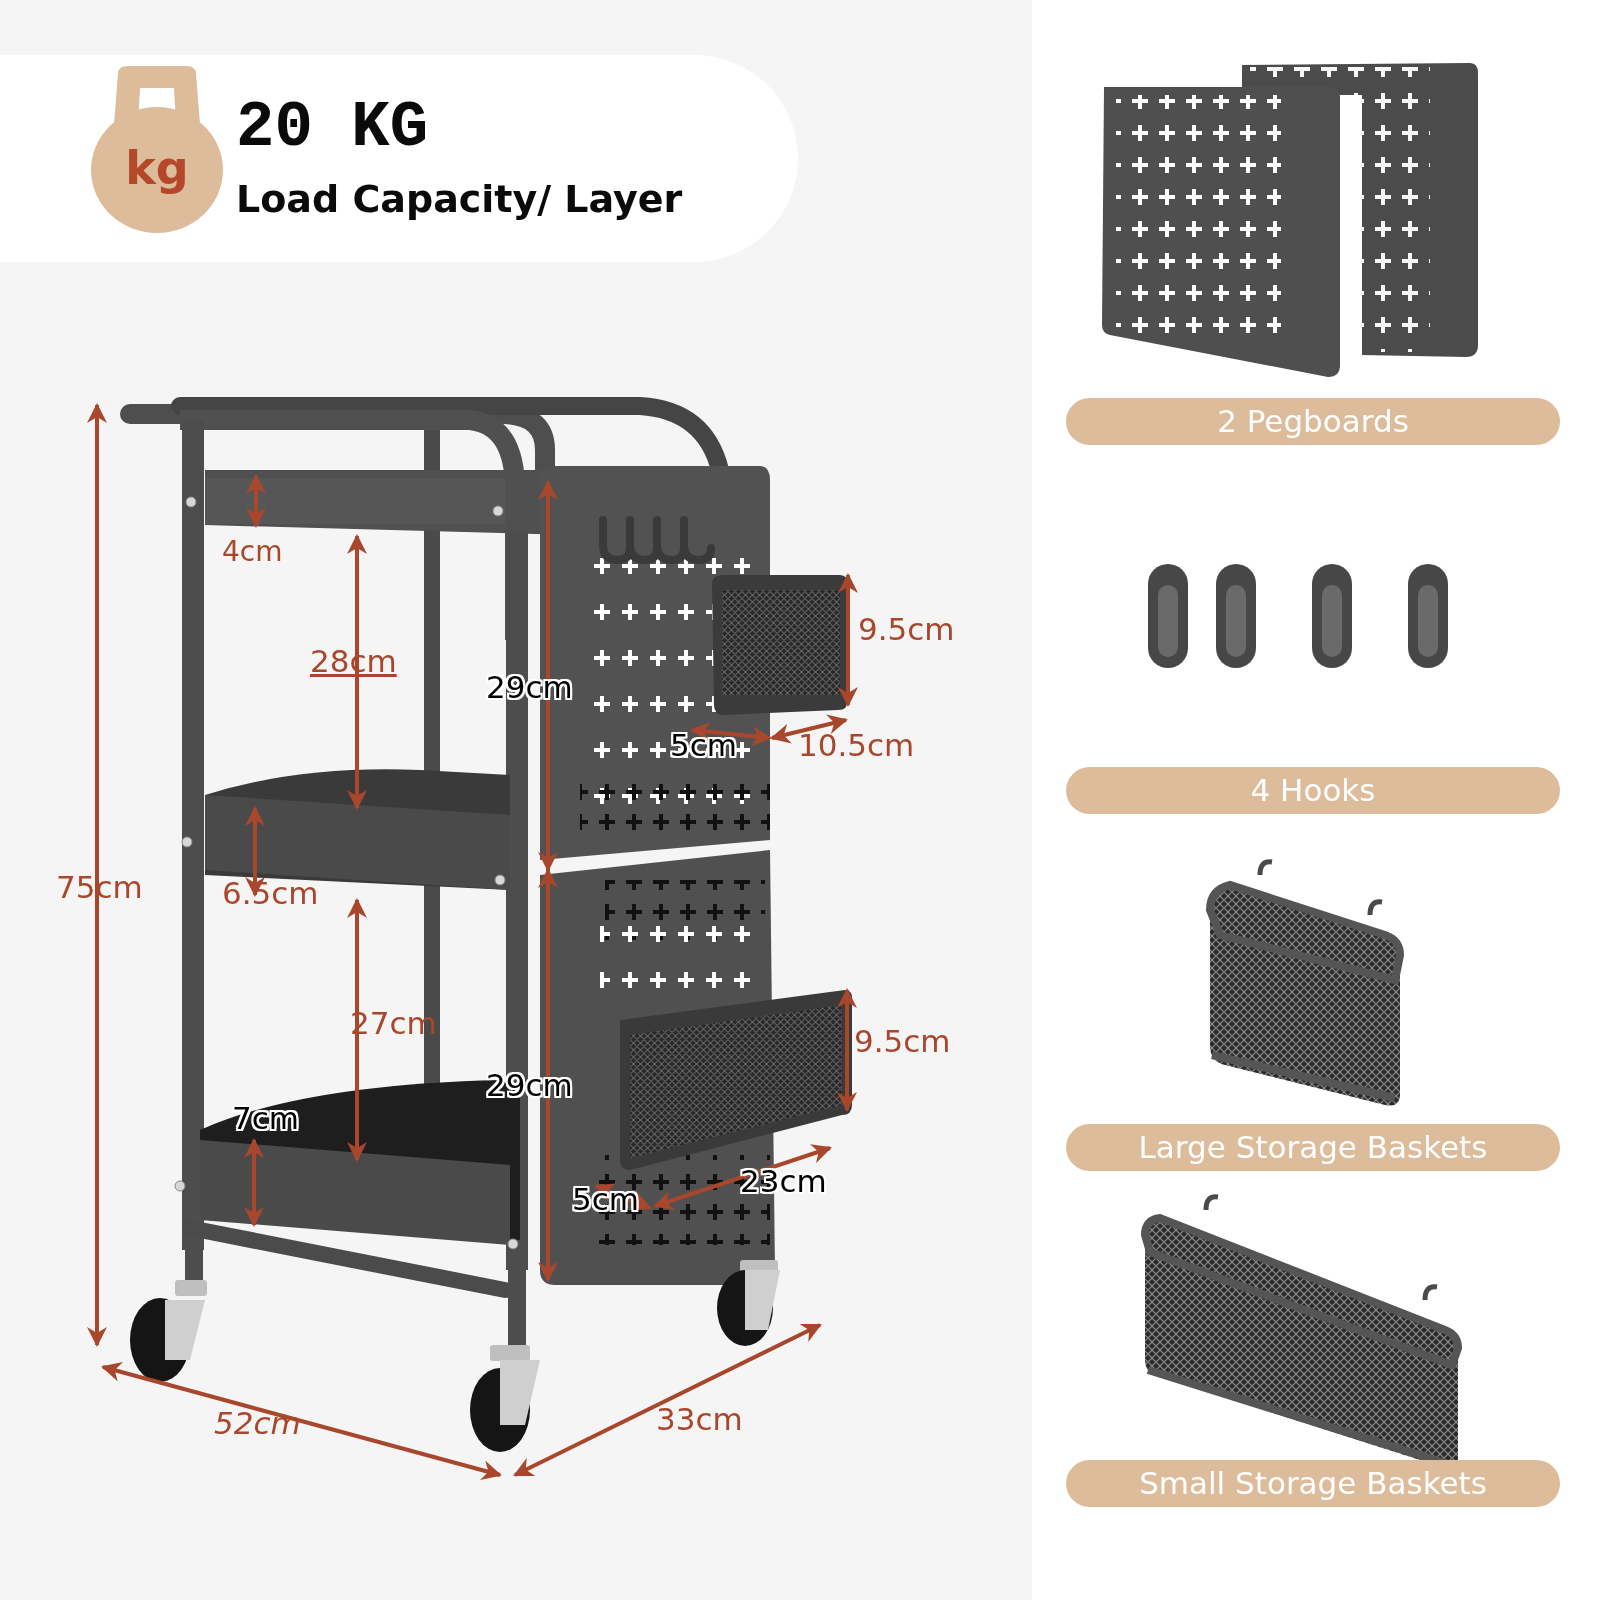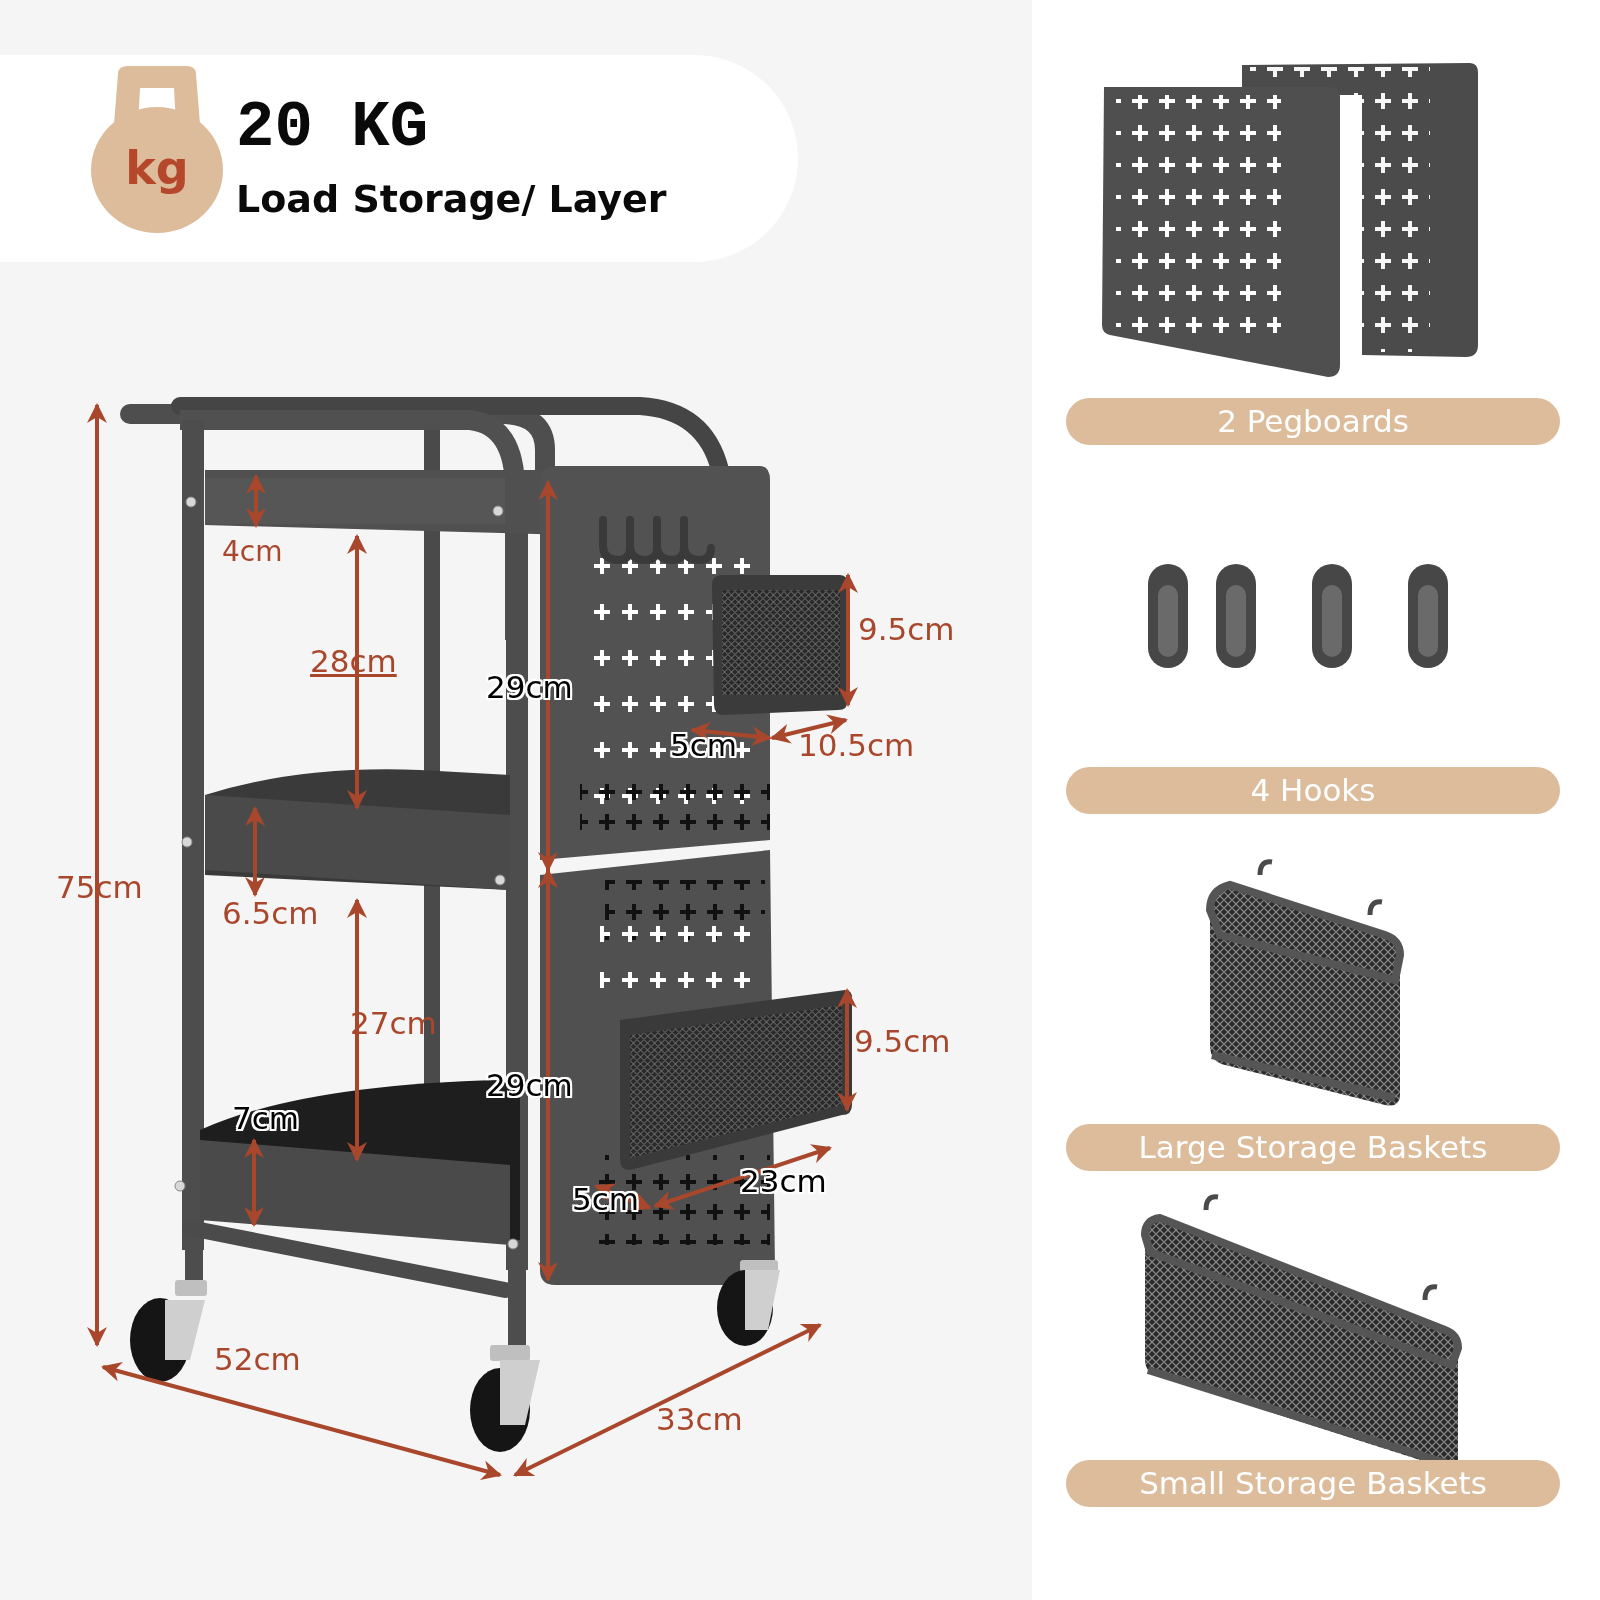--- a/index.html
+++ b/index.html
@@ -48,21 +48,21 @@
 <div class="left-panel"></div>
 <div class="right-panel"></div>
 
 <div class="capacity-banner"></div>
 <svg class="kettlebell" viewBox="0 0 138 168">
   <path d="M30 8 Q30 0 40 0 L98 0 Q108 0 108 8 L112 58 L88 58 L86 22 L52 22 L50 58 L26 58 Z" fill="#dcbc9b"></path>
   <ellipse cx="69" cy="104" rx="66" ry="63" fill="#dcbc9b"></ellipse>
   <text x="69" y="118" text-anchor="middle" font-size="46" font-weight="bold" fill="#b5482a" font-family="DejaVu Sans, sans-serif">kg</text>
 </svg>
 <div class="capacity-value">20 KG</div>
-<div class="capacity-sub">Load Storage/ Layer</div>
+<div class="capacity-sub">Load Capacity/ Layer</div>
 
 <svg class="cart-svg" viewBox="0 380 1032 1100">
   <defs>
     <pattern id="plus-w" x="0" y="0" width="28" height="46" patternUnits="userSpaceOnUse">
       <path d="M12 6 h4 v6 h6 v4 h-6 v6 h-4 v-6 h-6 v-4 h6 z" fill="#ffffff"></path>
     </pattern>
     <pattern id="plus-b" x="0" y="0" width="27" height="30" patternUnits="userSpaceOnUse">
       <path d="M11 4 h4 v6 h6 v4 h-6 v6 h-4 v-6 h-6 v-4 h6 z" fill="#111111"></path>
     </pattern>
     <pattern id="mesh" x="0" y="0" width="7" height="7" patternUnits="userSpaceOnUse">
@@ -158,32 +158,32 @@
     <line x1="596" y1="1186" x2="650" y2="1208"></line>
     <line x1="655" y1="1206" x2="830" y2="1148"></line>
     <line x1="103" y1="1367" x2="500" y2="1475"></line>
     <line x1="515" y1="1475" x2="820" y2="1325"></line>
   </g>
 </svg>
 
 <div class="dim-label" style="left:56px; top:872px;text-align:right;">75cm</div>
 <div class="dim-label" style="left:222px; top:538px; font-size:28px;text-align:right;">4cm</div>
 <div class="dim-label" style="left:310px; top:646px;text-decoration:underline;">28cm</div>
-<div class="dim-label" style="left:222px; top:898px;">6.5cm</div>
+<div class="dim-label" style="left:222px; top:878px;">6.5cm</div>
 <div class="dim-label" style="left:316px; top:1008px;margin-left:34px;">27cm</div>
 <div class="dim-label outlined" style="left:222px; top:1103px;margin-left:10px;">7cm</div>
 <div class="dim-label outlined" style="left:486px; top:672px;">29cm</div>
 <div class="dim-label outlined" style="left:486px; top:1070px;">29cm</div>
 <div class="dim-label" style="left:858px; top:614px;">9.5cm</div>
 <div class="dim-label outlined" style="left:670px; top:730px;">5cm</div>
 <div class="dim-label" style="left:798px; top:730px;">10.5cm</div>
 <div class="dim-label" style="left:854px; top:1026px;">9.5cm</div>
 <div class="dim-label outlined" style="left:572px; top:1184px;">5cm</div>
 <div class="dim-label outlined" style="left:740px; top:1166px;">23cm</div>
-<div class="dim-label" style="left:214px; top:1344px;">52cm</div>
+<div class="dim-label" style="left:214px; top:1408px;font-style:italic;">52cm</div>
 <div class="dim-label" style="left:656px; top:1404px;">33cm</div>
 
 <svg class="acc-svg" style="left:1100px; top:55px; width:390px; height:330px;" viewBox="0 0 390 330">
   <defs>
     <pattern id="acc-plus" x="0" y="0" width="27" height="32" patternUnits="userSpaceOnUse">
       <path d="M11 6 h4 v6 h6 v4 h-6 v6 h-4 v-6 h-6 v-4 h6 z" fill="#ffffff"></path>
     </pattern>
   </defs>
   <path d="M142 10 L370 8 Q378 8 378 18 L378 290 Q378 302 366 302 L262 300 L262 40 L142 40 Z" fill="#4b4b4b"></path>
   <rect x="150" y="12" width="180" height="285" fill="url(#acc-plus)" opacity="0.95"></rect>

